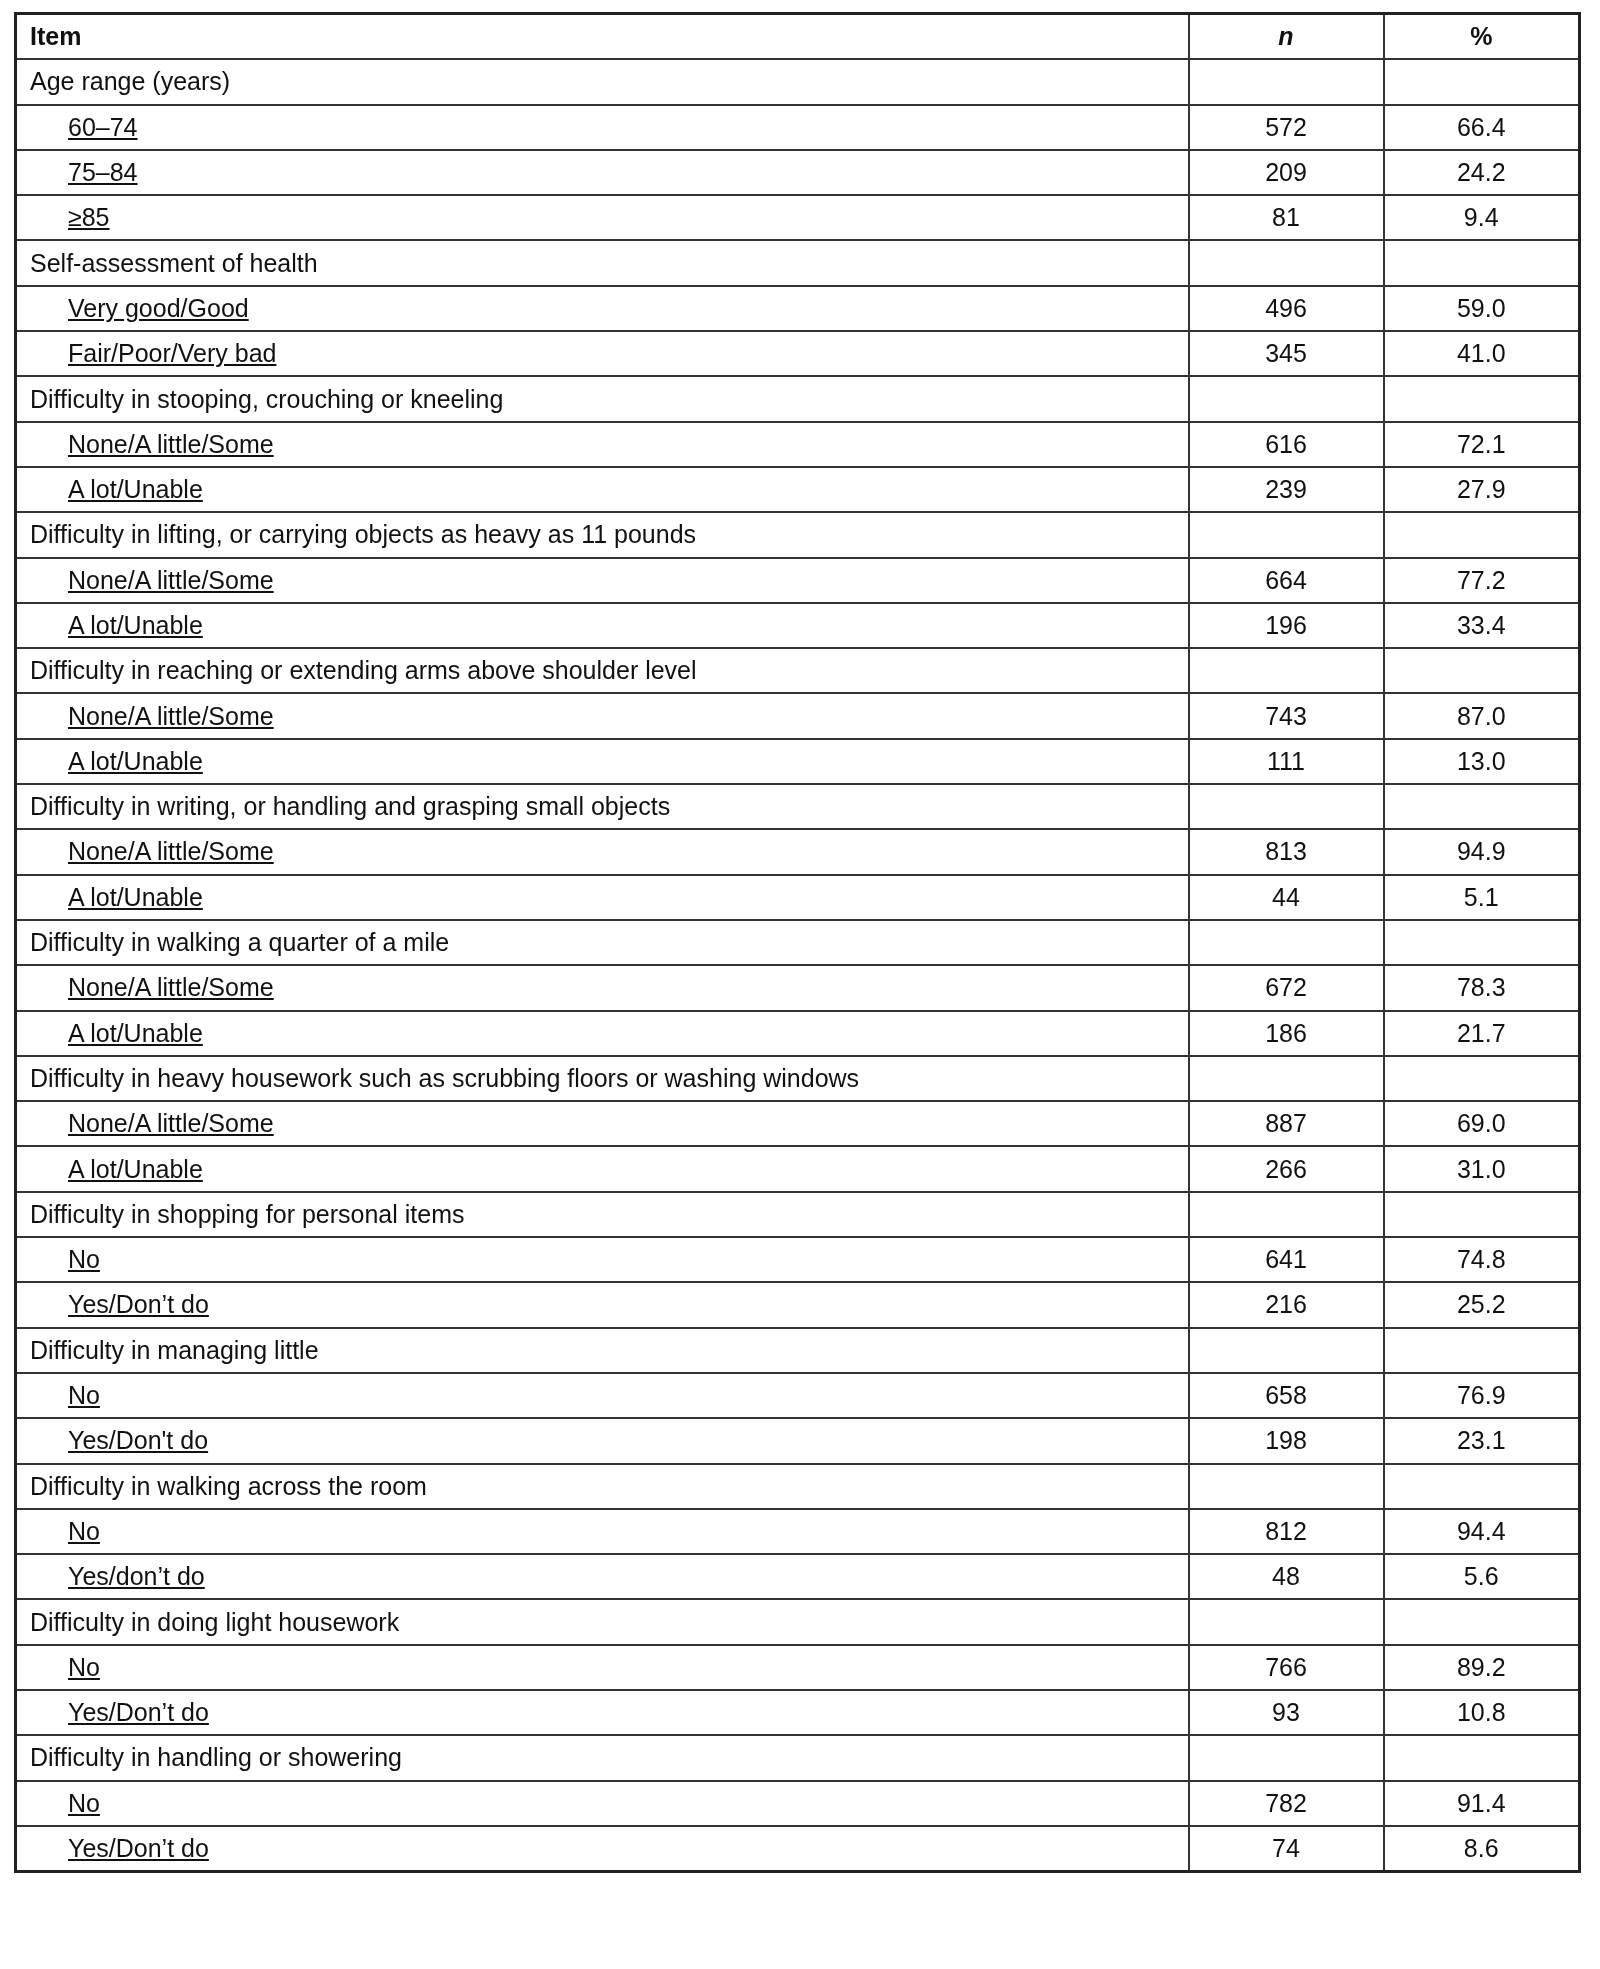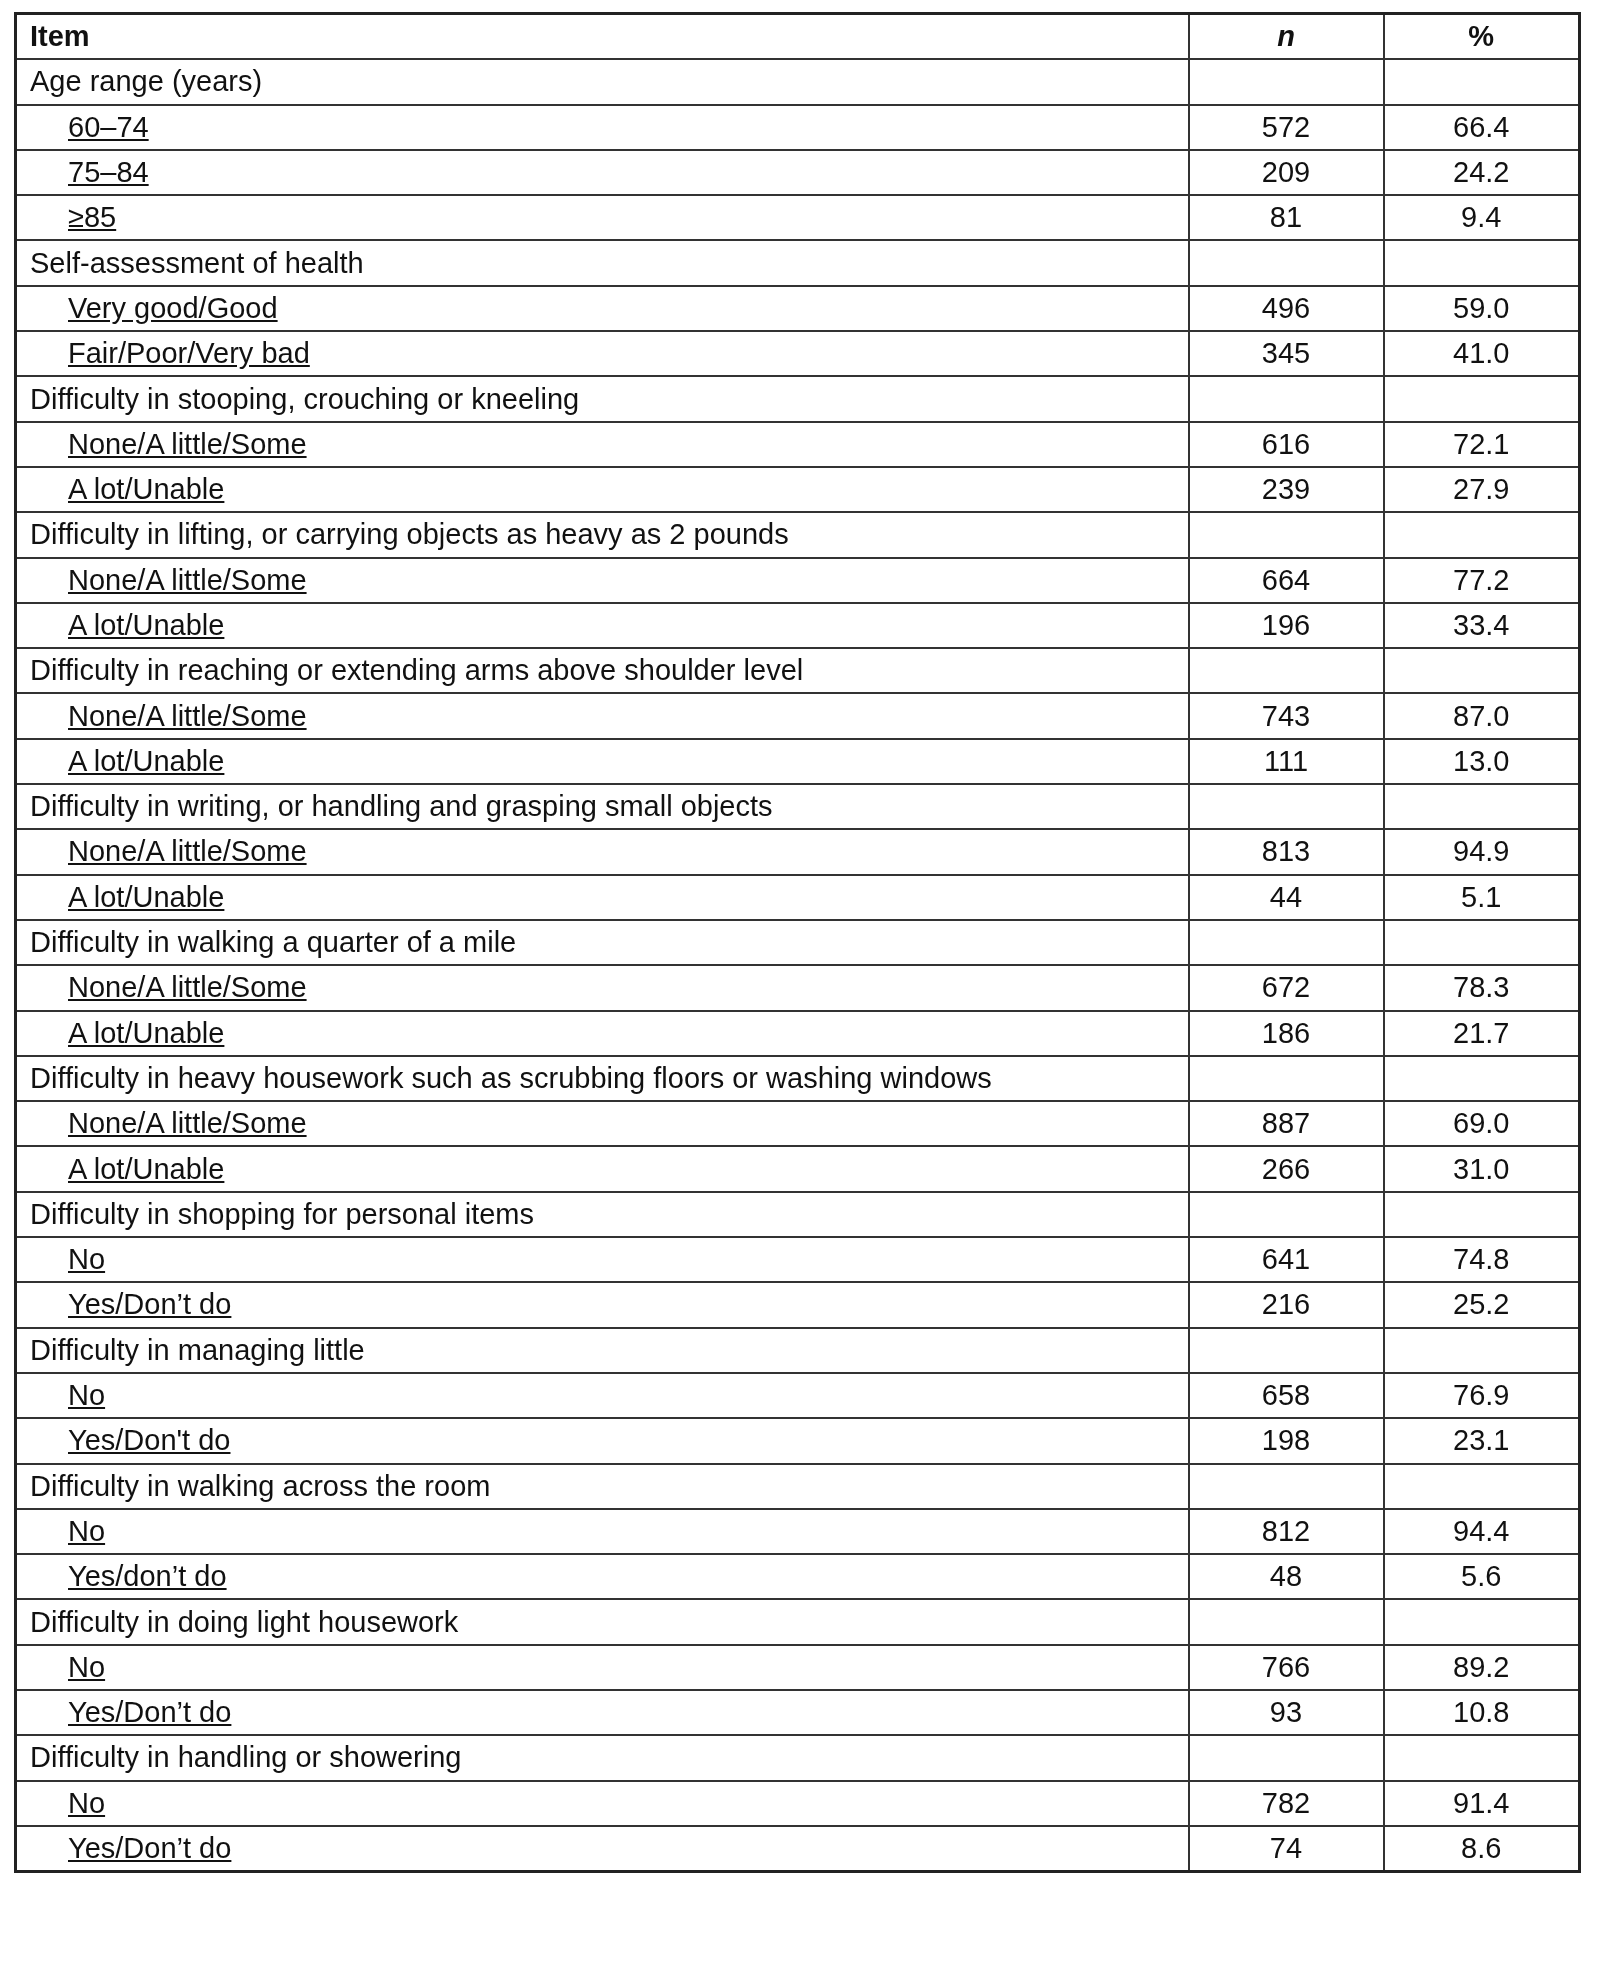--- a/index.html
+++ b/index.html
@@ -3,21 +3,21 @@
   <meta charset="utf-8">
   <style>
     html, body { margin: 0; padding: 0; background: #ffffff; }
     body { width: 1600px; height: 1969px; position: relative; overflow: hidden; }
     .tbl {
       position: absolute; left: 14px; top: 12px;
       width: 1564px;
       border-collapse: collapse;
       border: 3px solid #222;
       font-family: "Liberation Sans", sans-serif;
-      font-size: 29px;
+      font-size: 25px;
       color: #111;
       table-layout: fixed;
     }
     .tbl td, .tbl th {
       border: 2px solid #333;
       height: 43.3px;
       padding: 0;
       line-height: 43px;
       white-space: nowrap;
       overflow: hidden;
@@ -95,21 +95,21 @@
         <td class="sub">None/A little/Some</td>
         <td class="num">616</td>
         <td class="num">72.1</td>
       </tr>
       <tr>
         <td class="sub">A lot/Unable</td>
         <td class="num">239</td>
         <td class="num">27.9</td>
       </tr>
       <tr>
-        <td class="cat">Difficulty in lifting, or carrying objects as heavy as 2 pounds</td>
+        <td class="cat">Difficulty in lifting, or carrying objects as heavy as 11 pounds</td>
         <td class="num"></td>
         <td class="num"></td>
       </tr>
       <tr>
         <td class="sub">None/A little/Some</td>
         <td class="num">664</td>
         <td class="num">77.2</td>
       </tr>
       <tr>
         <td class="sub">A lot/Unable</td>

